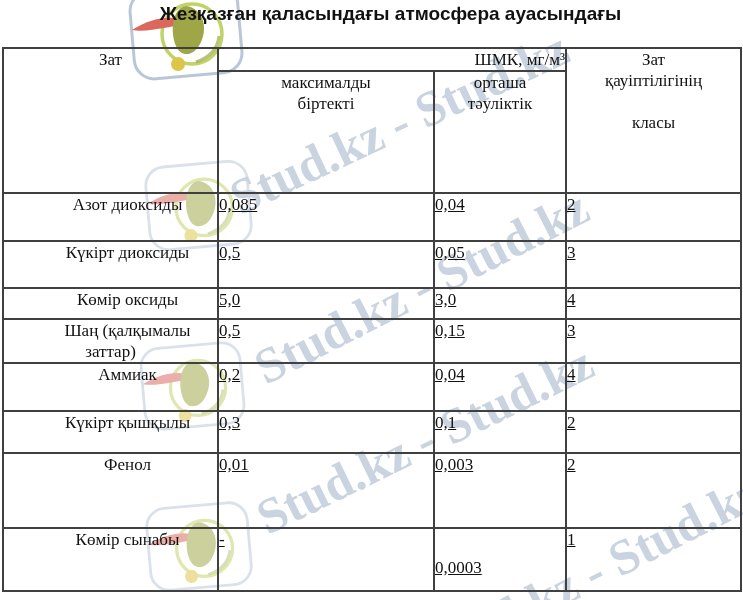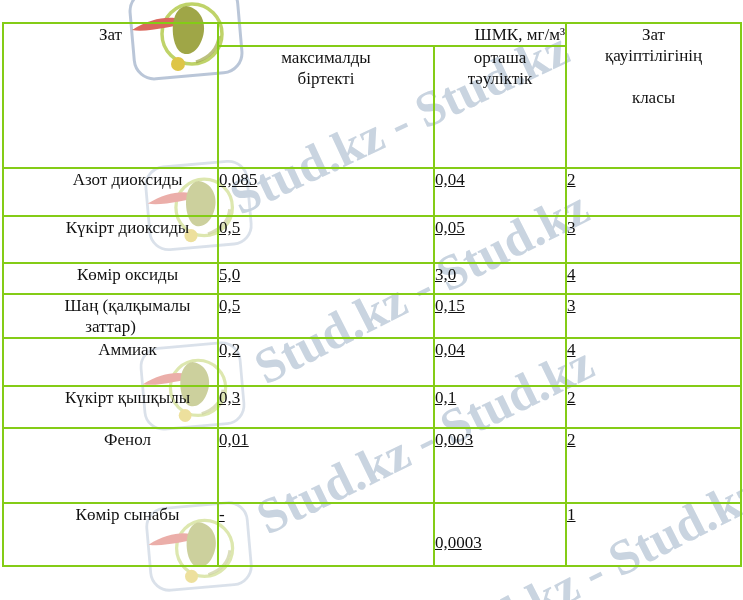--- a/index.html
+++ b/index.html
@@ -49,21 +49,21 @@
   }
 
   table.pdk {
     border-collapse: collapse;
     table-layout: fixed;
     width: 738px;
     margin-left: 2px;
     margin-top: 22px;
   }
   table.pdk td {
-    border: 2px solid #84cc16;
+    border: 2px solid #404040;
     font-family: "Liberation Serif", serif;
     font-size: 17px;
     line-height: 21px;
     color: #111111;
     vertical-align: top;
     padding: 0;
     overflow: hidden;
   }
   tr.hr1 { height: 23px; }
   tr.hr2 { height: 122px; }
@@ -120,20 +120,21 @@
       </svg>
 
     <div class="wm-band wm-a">Stud.kz - Stud.kz</div>
     <div class="wm-band wm-b">Stud.kz - Stud.kz</div>
     <div class="wm-band wm-c">Stud.kz - Stud.kz</div>
     <div class="wm-band wm-d">Stud.kz - Stud.kz</div>
   </div>
 
   <div class="content">
     <div class="doc-title">
+      <div>Жезқазған қаласындағы атмосфера ауасындағы</div>
     </div>
 
     <table class="pdk">
       <colgroup>
         <col style="width:215px">
         <col style="width:216px">
         <col style="width:132px">
         <col style="width:175px">
       </colgroup>
       <tbody>

